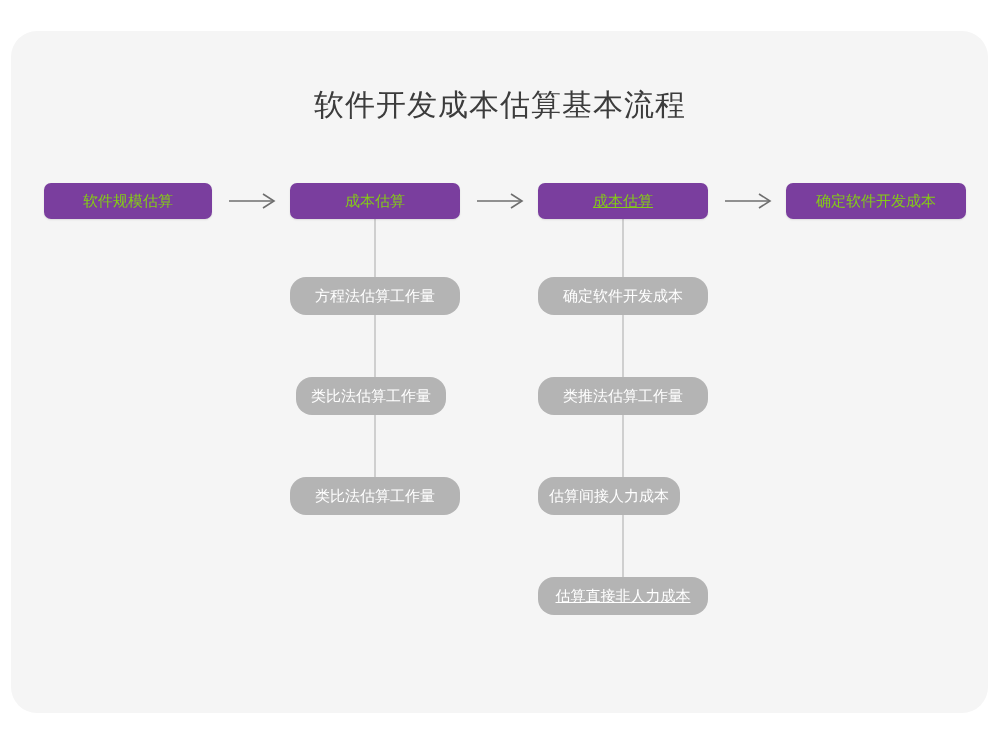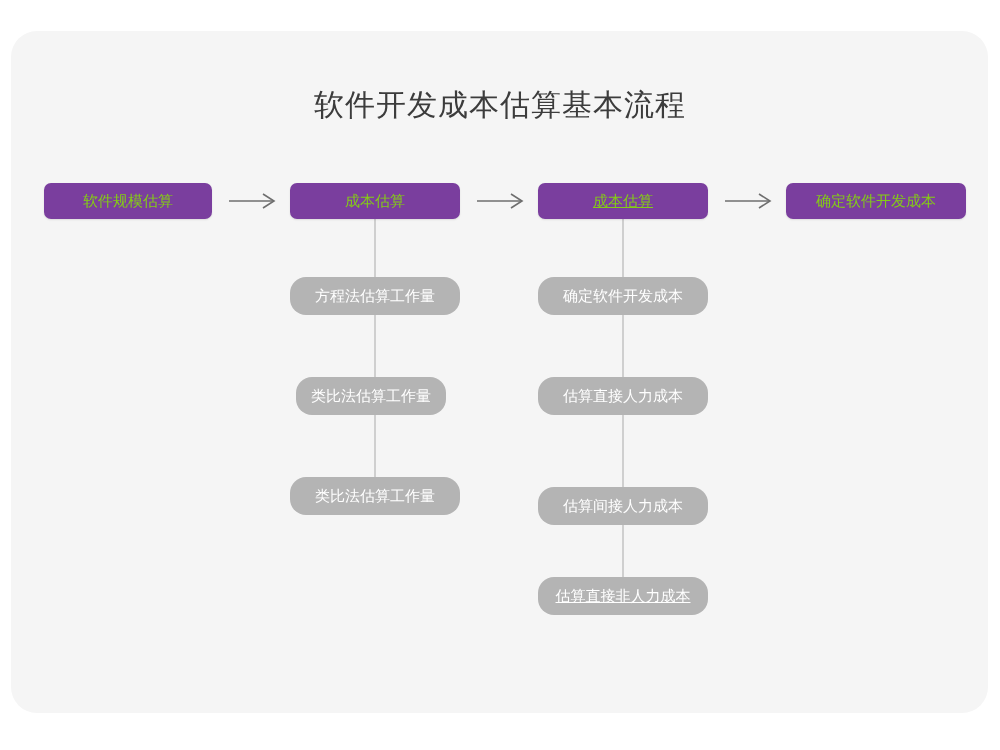--- a/index.html
+++ b/index.html
@@ -131,19 +131,19 @@
   <div class="stage-node" style="left:786px; top:183px; width:180px;">确定软件开发成本</div>
 
   <div class="sub-node" style="left:290px; top:277px; width:170px;">方程法估算工作量</div>
 
   <div class="sub-node" style="left:296px; top:377px; width:150px;">类比法估算工作量</div>
 
   <div class="sub-node" style="left:290px; top:477px; width:170px;">类比法估算工作量</div>
 
   <div class="sub-node" style="left:538px; top:277px; width:170px;">确定软件开发成本</div>
 
-  <div class="sub-node" style="left:538px; top:377px; width:170px;">估算直接人力成本</div>
+  <div class="sub-node" style="left:538px; top:377px; width:170px;">类推法估算工作量</div>
 
-  <div class="sub-node" style="left:538px; top:477px; width:170px;margin-top:10px;">估算间接人力成本</div>
+  <div class="sub-node" style="left:538px; top:477px; width:142px;">估算间接人力成本</div>
 
   <div class="sub-node" style="left:538px; top:577px; width:170px;text-decoration:underline;">估算直接非人力成本</div>
 
 </div>
 
 </body></html>

